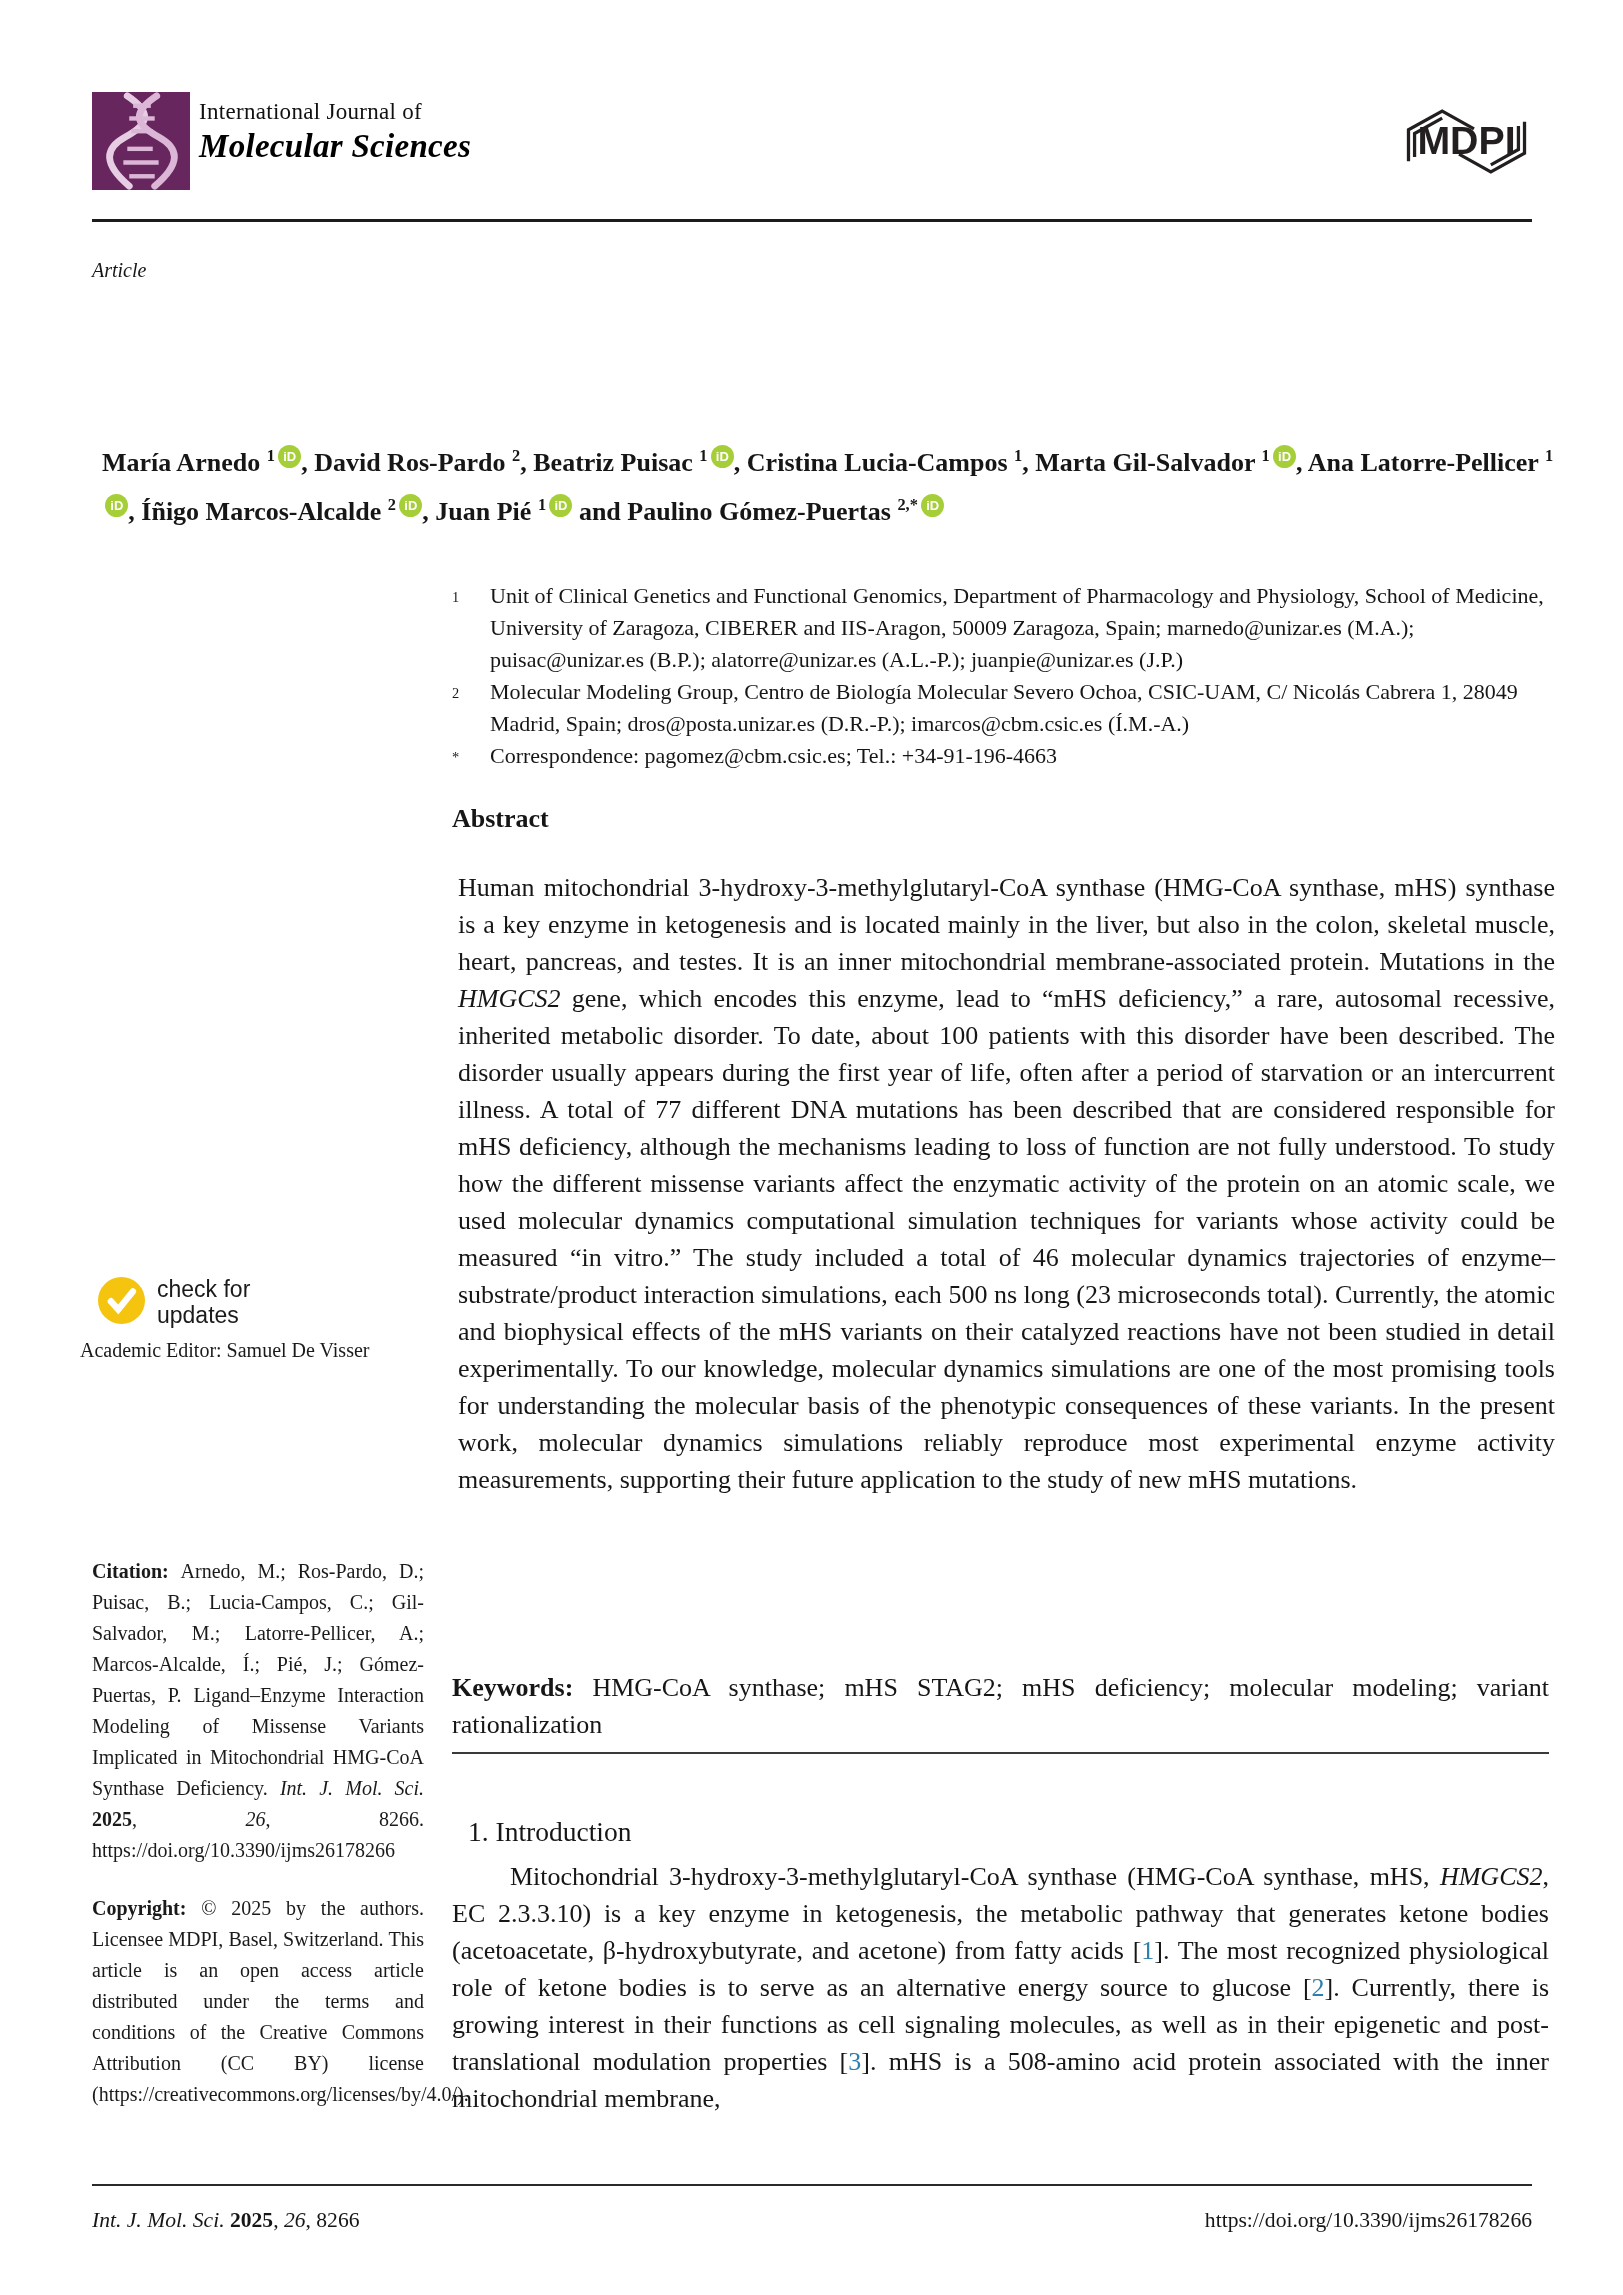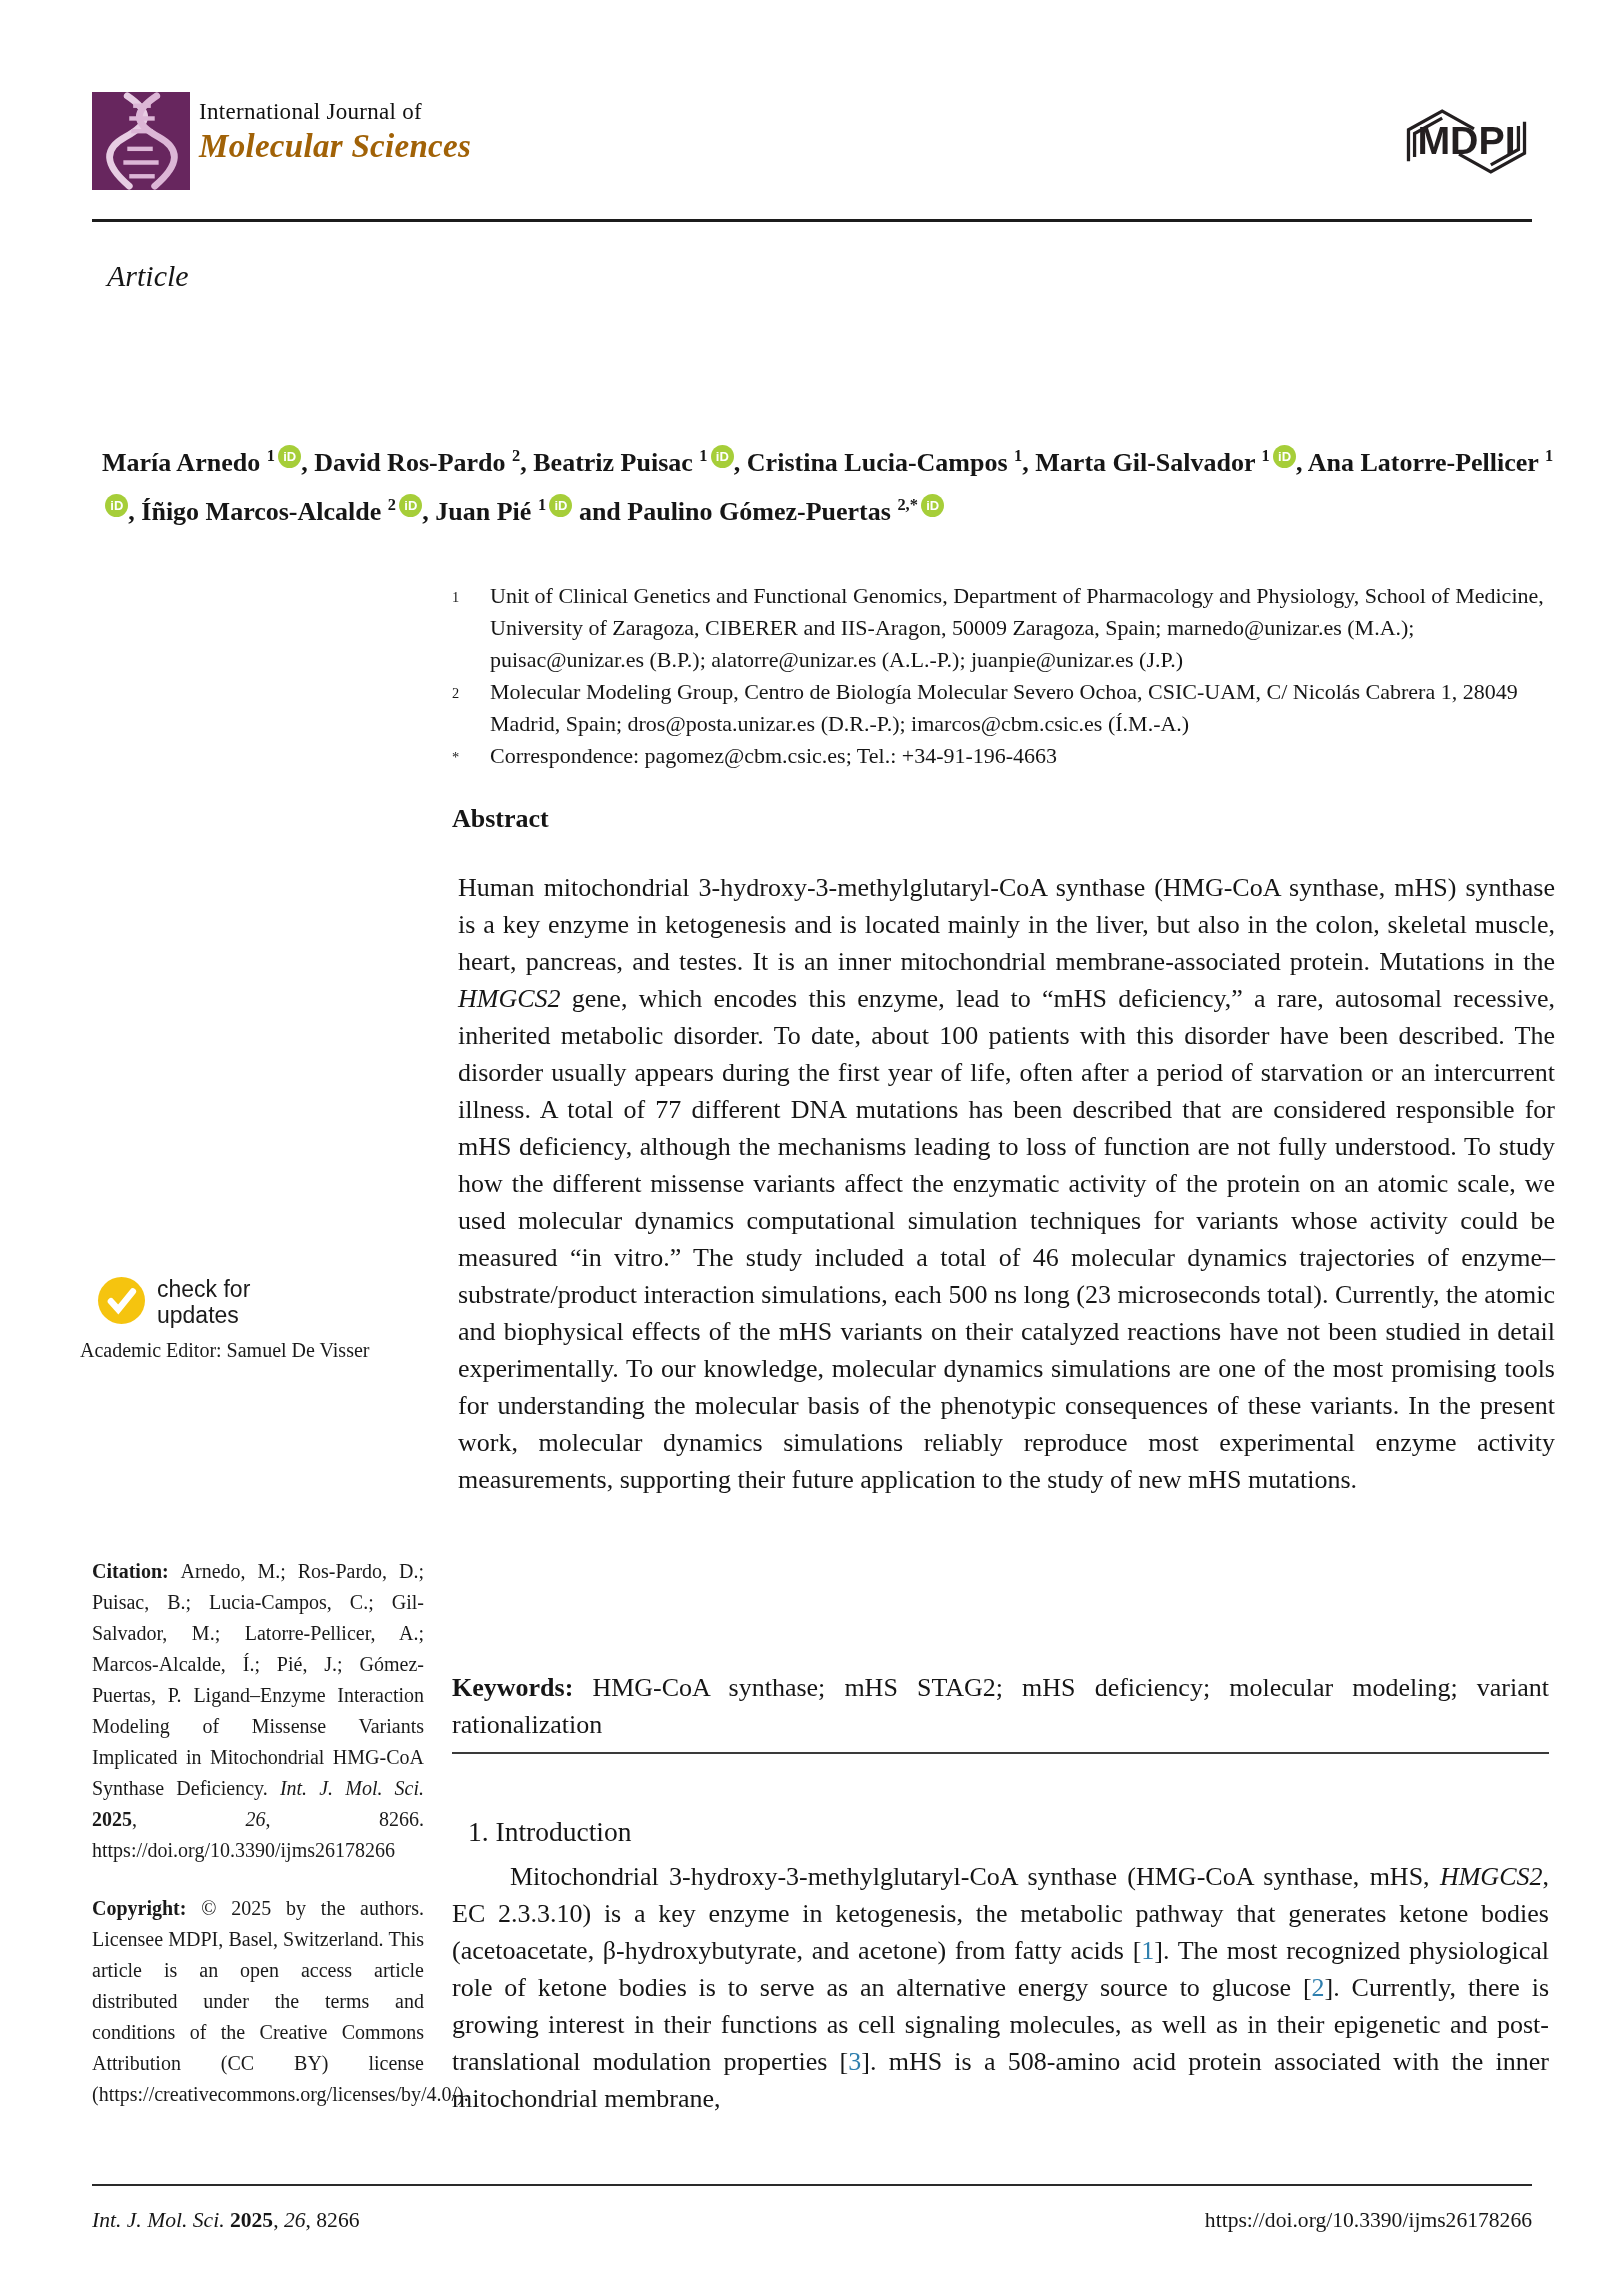--- a/index.html
+++ b/index.html
@@ -6,25 +6,25 @@
   .page {
     position:relative; width:1623px; height:2295px; background:#ffffff;
     font-family:"Liberation Serif", serif; color:#161616; overflow:hidden;
   }
   .abs-pos { position:absolute; }
 
   
   .logo-box { left:92px; top:92px; width:98px; height:98px; background:#67265e; }
   .brand-text { left:199px; top:99px; }
   .j1 { font-size:23px; color:#111; letter-spacing:0.3px; }
-  .j2 { font-size:33px; font-weight:bold; font-style:italic; color:#a16207; margin-top:2.6px; letter-spacing:0.3px; }
+  .j2 { font-size:33px; font-weight:bold; font-style:italic; color:#000000; margin-top:2.6px; letter-spacing:0.3px; }
   .mdpi-logo { left:1401px; top:99px; width:131px; height:85px; }
   .header-rule { left:92px; top:219px; width:1440px; height:2.6px; background:#1c1c1c; }
 
-  .article-label { left:107px; top:259px; font-style:italic; font-size:30px; }
+  .article-label { left:92px; top:259px; font-style:italic; font-size:20px; }
   .title { left:92px; top:296px; width:1460px; font-size:40px; line-height:50px; font-weight:bold; margin:0; letter-spacing:-0.3px; }
 
   .authors { left:102px; top:435px; width:1466px; font-size:26px; font-weight:bold; line-height:42px; }
   .authors sup { font-size:16.4px; }
   .orcid {
     display:inline-block; width:23px; height:23px; border-radius:50%;
     background:#a6ce39; color:#fff; font-family:"Liberation Sans", sans-serif;
     font-weight:bold; font-size:13px; text-align:center; line-height:23px;
     vertical-align:9.2px; margin-left:3.3px;
   }

